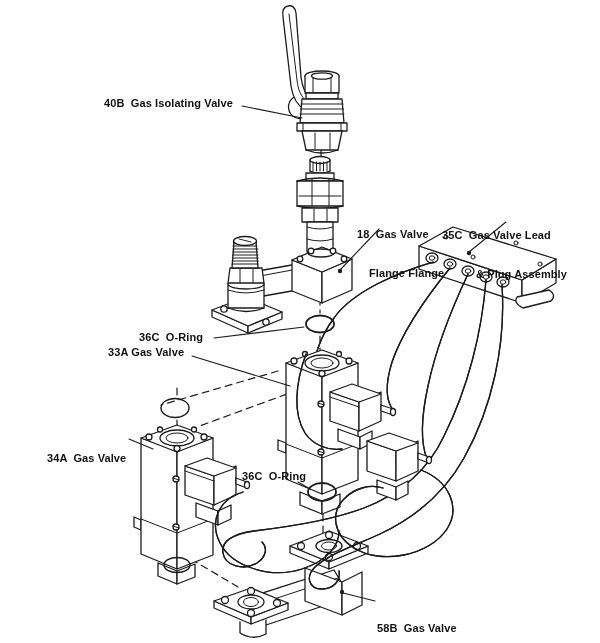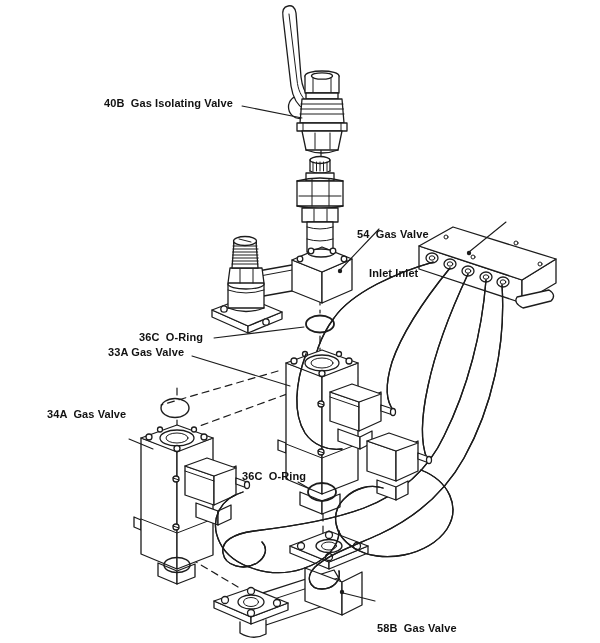--- a/index.html
+++ b/index.html
@@ -279,30 +279,34 @@
     <line class="leader" x1="129" y1="439" x2="153" y2="449"></line>
     <line class="leader" x1="298" y1="482" x2="310" y2="489"></line>
     <line class="leader" x1="375" y1="601" x2="343" y2="593"></line>
         <circle class="dot" cx="342" cy="592" r="2.2"></circle>
   </g>
 </svg>
 
 <div class="lbl" style="left:104px;top:97px"><span>40B  Gas Isolating Valve</span></div>
 
 <div class="lbl" style="left:357px;top:202px">
-  <div>54  Gas Valve</div>
-  <div class="ind12">Inlet Inlet</div>
+  <div>18  Gas Valve</div>
+  <div class="ind12">Flange Flange</div>
 </div>
 
+<div class="lbl" style="left:442px;top:203px">
+  <div>35C  Gas Valve Lead</div>
+  <div class="ind34">&amp; Plug Assembly</div>
+</div>
 
 <div class="lbl" style="left:139px;top:331px"><span>36C  O-Ring</span></div>
 
 <div class="lbl" style="left:108px;top:346px"><span>33A Gas Valve</span></div>
 
-<div class="lbl" style="left:47px;top:408px"><span>34A  Gas Valve</span></div>
+<div class="lbl" style="left:47px;top:452px"><span>34A  Gas Valve</span></div>
 
 <div class="lbl" style="left:242px;top:470px"><span>36C  O-Ring</span></div>
 
 <div class="lbl" style="left:377px;top:596px">
   <div>58B  Gas Valve</div>
   
 </div>
 
 </div>
 

